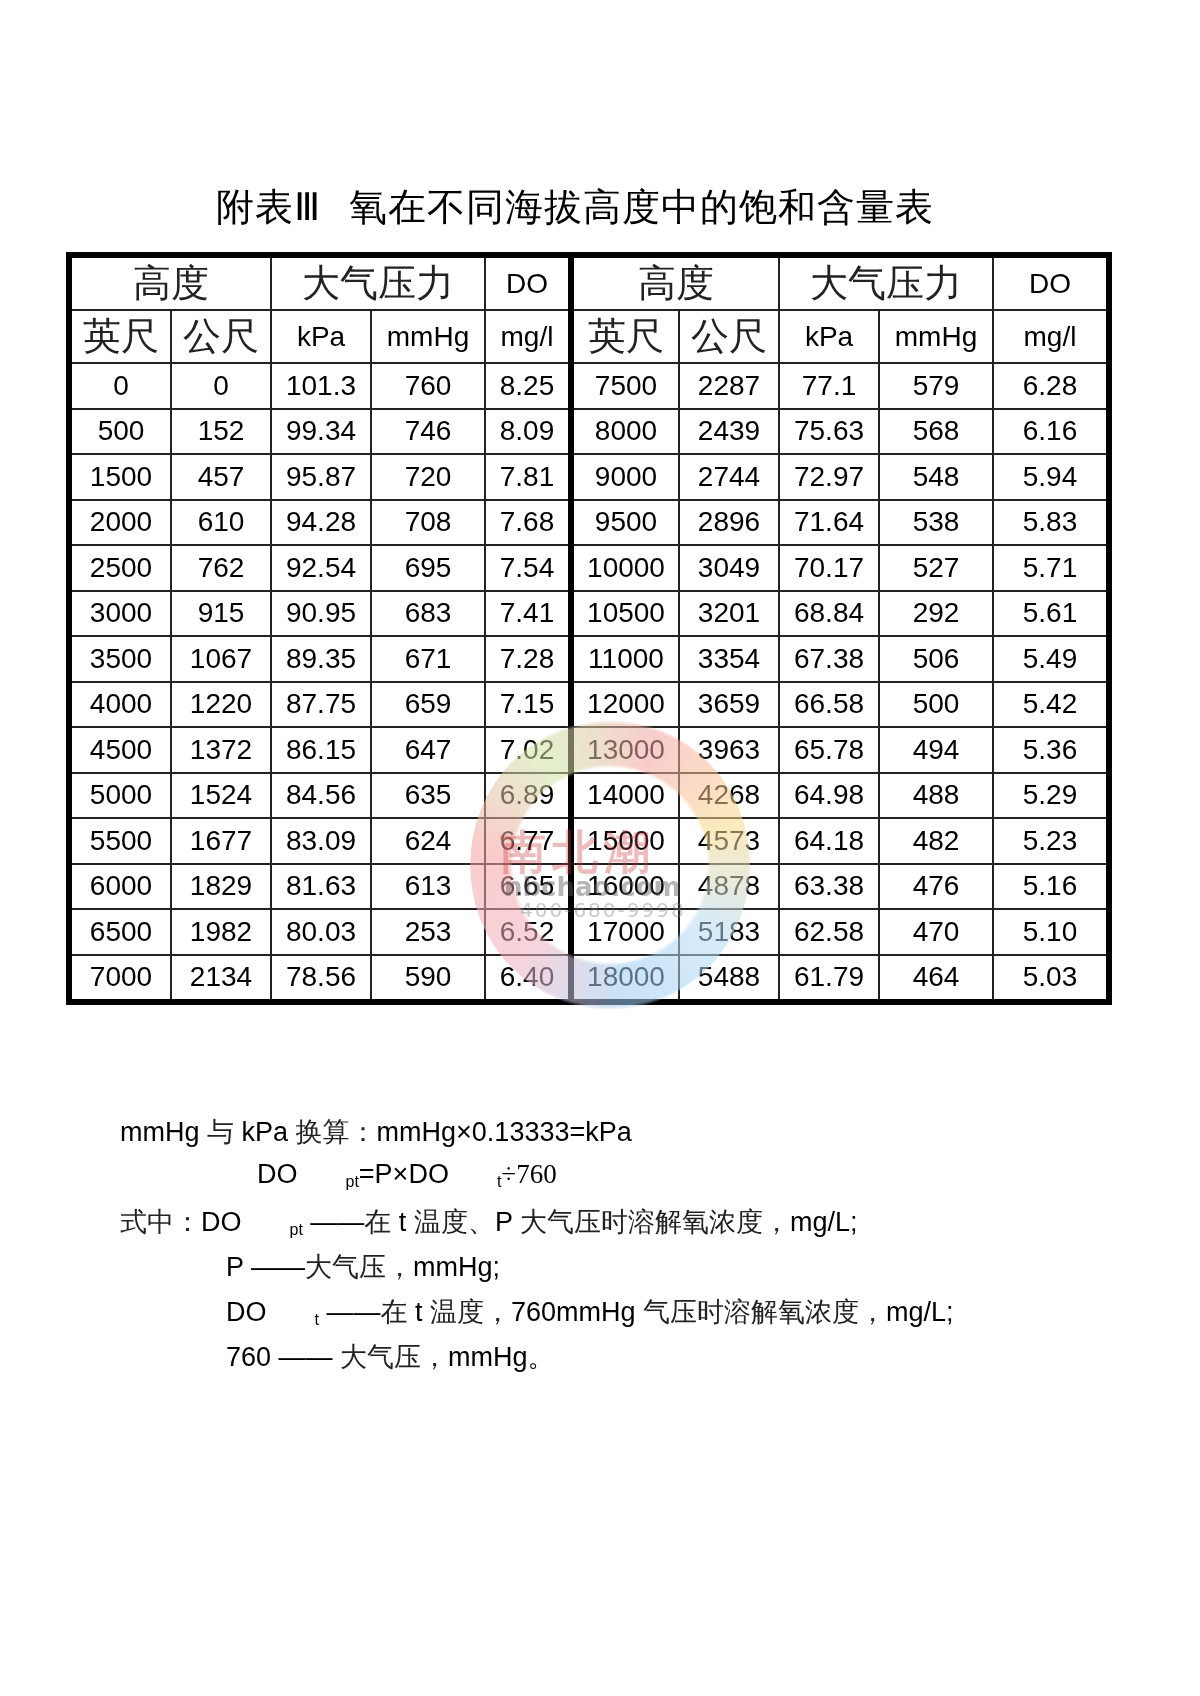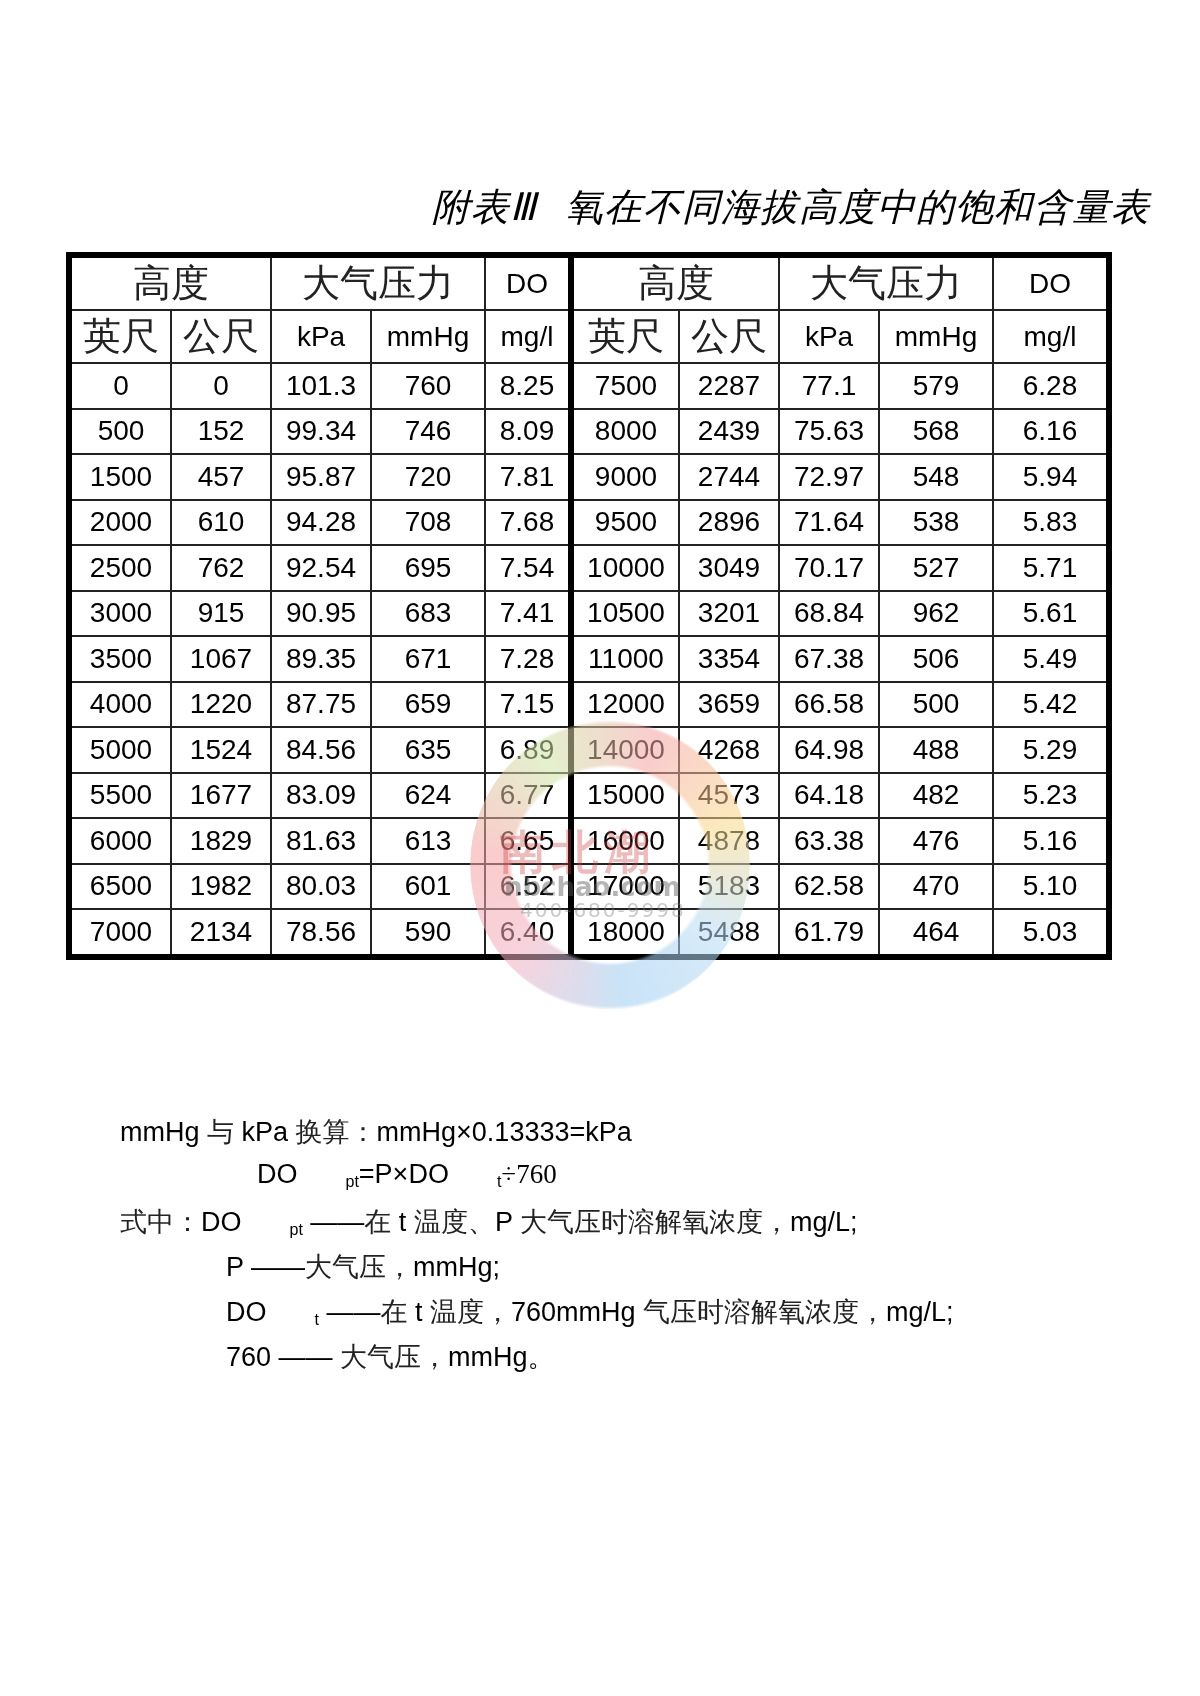--- a/index.html
+++ b/index.html
@@ -1,19 +1,19 @@
 <!DOCTYPE html>
 <html><head>
 <meta charset="utf-8">
 <style>
   html, body { margin: 0; padding: 0; background: #ffffff; }
   body { width: 1200px; height: 1696px; position: relative; overflow: hidden;
          font-family: "Liberation Sans", "DejaVu Sans", sans-serif; color: #000; }
-  .title { position: absolute; left: 0; width: 1150px; top: 182px; text-align: right;
-           font-size: 38px; letter-spacing: 1px; font-family: "DejaVu Sans", sans-serif; font-style: italic; }
+  .title { position: absolute; left: 0; width: 1150px; top: 182px; text-align: center;
+           font-size: 38px; letter-spacing: 1px; font-family: "DejaVu Sans", sans-serif; }
   .title .roman { font-family: "Liberation Sans", sans-serif; font-weight: normal; margin-right: 28px; }
   .watermark { position: absolute; left: 470px; top: 720px; width: 280px; height: 290px;
                border-radius: 50%; pointer-events: none; opacity: 0.55;
                background: conic-gradient(from 20deg, #f4a4a4, #f9d98a, #b8dcf5, #9fcdf2, #f3b0c0, #f6a3a3, #cfe6a6, #f4a4a4);
                -webkit-mask: radial-gradient(circle, transparent 48%, #000 50%, #000 70%, transparent 72%);
                        mask: radial-gradient(circle, transparent 48%, #000 50%, #000 70%, transparent 72%); }
   .wm-text { position: absolute; pointer-events: none; color: rgba(200,60,60,0.35);
              font-family: "DejaVu Sans", sans-serif; }
   .wm-cn { left: 500px; top: 822px; font-size: 46px; letter-spacing: 6px; font-weight: bold; }
   .wm-url { left: 504px; top: 872px; font-size: 26px; color: rgba(90,90,90,0.45); font-weight: bold; }
@@ -123,21 +123,21 @@
       </tr>
       <tr>
         <td>3000</td>
         <td>915</td>
         <td>90.95</td>
         <td>683</td>
         <td class="thick">7.41</td>
         <td>10500</td>
         <td>3201</td>
         <td>68.84</td>
-        <td>962</td>
+        <td>292</td>
         <td>5.61</td>
       </tr>
       <tr>
         <td>3500</td>
         <td>1067</td>
         <td>89.35</td>
         <td>671</td>
         <td class="thick">7.28</td>
         <td>11000</td>
         <td>3354</td>
@@ -151,20 +151,32 @@
         <td>87.75</td>
         <td>659</td>
         <td class="thick">7.15</td>
         <td>12000</td>
         <td>3659</td>
         <td>66.58</td>
         <td>500</td>
         <td>5.42</td>
       </tr>
       <tr>
+        <td>4500</td>
+        <td>1372</td>
+        <td>86.15</td>
+        <td>647</td>
+        <td class="thick">7.02</td>
+        <td>13000</td>
+        <td>3963</td>
+        <td>65.78</td>
+        <td>494</td>
+        <td>5.36</td>
+      </tr>
+      <tr>
         <td>5000</td>
         <td>1524</td>
         <td>84.56</td>
         <td>635</td>
         <td class="thick">6.89</td>
         <td>14000</td>
         <td>4268</td>
         <td>64.98</td>
         <td>488</td>
         <td>5.29</td>
@@ -190,21 +202,21 @@
         <td>16000</td>
         <td>4878</td>
         <td>63.38</td>
         <td>476</td>
         <td>5.16</td>
       </tr>
       <tr>
         <td>6500</td>
         <td>1982</td>
         <td>80.03</td>
-        <td>601</td>
+        <td>253</td>
         <td class="thick">6.52</td>
         <td>17000</td>
         <td>5183</td>
         <td>62.58</td>
         <td>470</td>
         <td>5.10</td>
       </tr>
       <tr>
         <td>7000</td>
         <td>2134</td>

